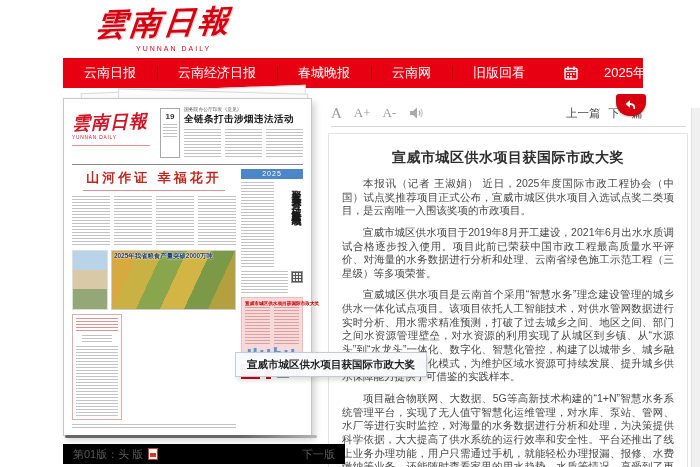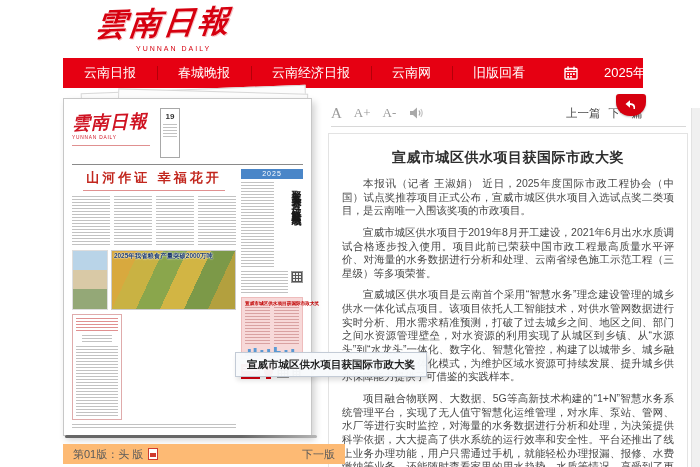--- a/index.html
+++ b/index.html
@@ -122,21 +122,21 @@
     box-shadow:0 1px 2px rgba(0,0,0,.25); z-index:5; }
   .toolbar-sep { position:absolute; left:331px; top:126px; width:355px; height:1px; background:#d8d8d8; }
 
   
   .article { position:absolute; left:328px; top:133px; width:360px; height:334px; background:#fff;
     border:1px solid #e3e3e3; border-bottom:none; padding:15px 13px 0; overflow:hidden; }
   .a-title { text-align:center; font-size:14px; font-weight:bold; color:#2e2e2e; margin:0 0 10px; letter-spacing:.5px; }
   .a-p { font-size:10.5px; color:#474747; line-height:1.3; text-align:justify; text-indent:2em; margin:0 0 8px; }
 
   
-  .footer { position:absolute; left:63px; top:444px; width:282px; height:20px; background:#fdba74;
+  .footer { position:absolute; left:63px; top:444px; width:282px; height:20px; background:#000000;
     display:flex; align-items:center; font-size:11px; color:#5a5a5a; padding:0 10px; }
   .footer .spacer { flex:1; }
   .pdf { width:10px; height:12px; background:#fff; border:1px solid #cf3b2f; position:relative; margin-left:5px; display:inline-block; }
   .pdf::after { content:""; position:absolute; left:1px; top:4px; right:1px; height:4px; background:#cf3b2f; }
   .next-page { cursor:pointer;font-family:Liberation Serif, serif; }
 
   
   .gutter { position:absolute; right:0; top:108px; width:9px; height:359px; background:#f0f0f0; border-left:1px solid #e2e2e2; }
 </style>
 </head>
@@ -144,22 +144,22 @@
 
 <div class="stage">
 
   <div class="logo">
     <div class="logo-zh">雲南日報</div>
     <div class="logo-en">YUNNAN DAILY</div>
   </div>
 
   <div class="nav">
     <div class="nav-item">云南日报</div>
+    <div class="nav-item">云南经济日报</div>
     <div class="nav-item">春城晚报</div>
-    <div class="nav-item">云南经济日报</div>
     <div class="nav-item">云南网</div>
     <div class="nav-item">旧版回看</div>
     <span class="nav-cal">
       <svg width="14" height="14" viewBox="0 0 14 14">
         <rect x="1" y="2.5" width="12" height="10.5" rx="1" fill="none" stroke="#fff" stroke-width="1.4"></rect>
         <line x1="4" y1="0.5" x2="4" y2="4" stroke="#fff" stroke-width="1.4"></line>
         <line x1="10" y1="0.5" x2="10" y2="4" stroke="#fff" stroke-width="1.4"></line>
         <line x1="1" y1="5.5" x2="13" y2="5.5" stroke="#fff" stroke-width="1.2"></line>
         <rect x="3.2" y="7.2" width="1.8" height="1.8" fill="#fff"></rect>
           <rect x="6.1" y="7.2" width="1.8" height="1.8" fill="#fff"></rect>
@@ -178,20 +178,29 @@
       <div class="mast">
         <div class="mast-logo">
           <div class="mast-zh">雲南日報</div>
           <div class="mast-en">YUNNAN DAILY</div>
           <div class="mast-slogan tl-red"></div>
         </div>
         <div class="mast-date">
           <div>19</div>
           <div class="dl tl"></div>
         </div>
+        <div class="mast-head">
+          <div class="kicker">国务院办公厅印发《意见》</div>
+          <div class="tophead">全链条打击涉烟违法活动</div>
+          <div class="cols">
+              <div class="tl"></div>
+              <div class="tl"></div>
+              <div class="tl"></div>
+            </div>
+        </div>
       </div>
       <div class="rule"></div>
       <div class="pbody">
         <div class="pleft">
           <div class="mainhead">山河作证 幸福花开</div>
           <div class="subhead tl-red"></div>
           <div class="cols body1">
               <div class="tl"></div>
               <div class="tl"></div>
               <div class="tl"></div>

